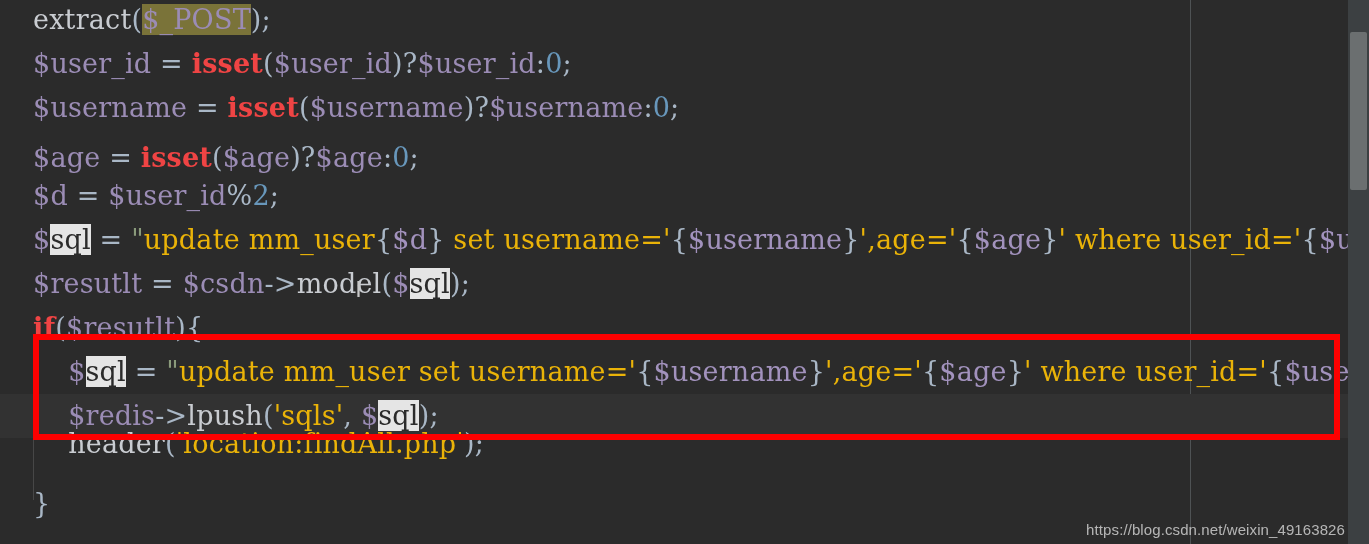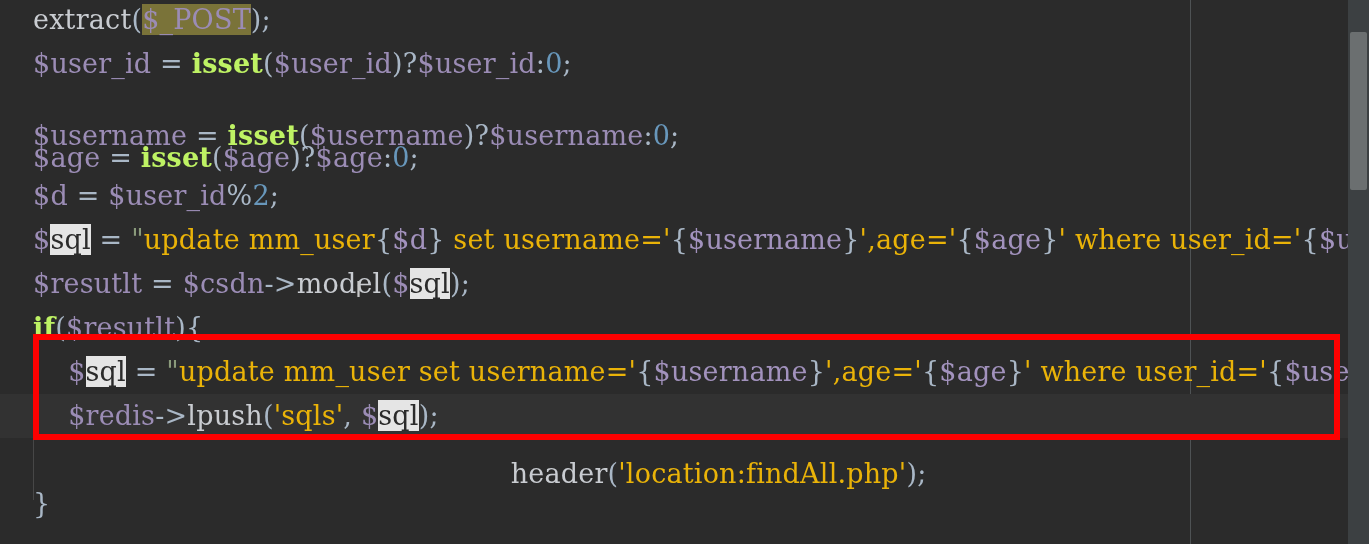--- a/index.html
+++ b/index.html
@@ -36,21 +36,21 @@
     color: #a9b7c6;
   }
   .line .txt { padding-left: 33px; display: inline-block; }
 
   
   .line.current { background: #323232; }
 
   
   .var     { color: #9b8cb5; }
   .varlt   { color: #a292bd; }
-  .kw      { color: #bef264; font-weight: bold; }
+  .kw      { color: #ef4444; font-weight: bold; }
   .fn      { color: #c9ccd1; }
   .plain   { color: #bcbdc0; }
   .str     { color: #eab308; }
   .strq    { color: #8a9a7b; }
   .num     { color: #6897bb; }
   .punct   { color: #a9b7c6; }
   .op      { color: #a9b7c6; }
 
   
   .hl-sql {
@@ -138,36 +138,37 @@
 </head>
 <body>
 
 <div id="root">
 
   <div id="margin-guide"></div>
 
   <div id="code">
       <div class="line" style="top: -2px;"><span class="txt"><span class="fn">extract</span><span class="punct">(</span><span class="var hl-post">$_POST</span><span class="punct">)</span><span class="punct">;</span></span></div>
       <div class="line" style="top: 42px;"><span class="txt"><span class="var">$user_id</span><span class="op"> = </span><span class="kw">isset</span><span class="punct">(</span><span class="var">$user_id</span><span class="punct">)?</span><span class="var">$user_id</span><span class="punct">:</span><span class="num">0</span><span class="punct">;</span></span></div>
-      <div class="line" style="top: 86px; margin-top: 28px;"><span class="txt"><span class="var">$username</span><span class="op"> = </span><span class="kw">isset</span><span class="punct">(</span><span class="var">$username</span><span class="punct">)?</span><span class="var">$username</span><span class="punct">:</span><span class="num">0</span><span class="punct">;</span></span></div>
+      <div class="line" style="top: 86px;"><span class="txt"><span class="var">$username</span><span class="op"> = </span><span class="kw">isset</span><span class="punct">(</span><span class="var">$username</span><span class="punct">)?</span><span class="var">$username</span><span class="punct">:</span><span class="num">0</span><span class="punct">;</span></span></div>
       <div class="line" style="top: 136px;"><span class="txt"><span class="var">$age</span><span class="op"> = </span><span class="kw">isset</span><span class="punct">(</span><span class="var">$age</span><span class="punct">)?</span><span class="var">$age</span><span class="punct">:</span><span class="num">0</span><span class="punct">;</span></span></div>
       <div class="line" style="top: 174px;"><span class="txt"><span class="var">$d</span><span class="op"> = </span><span class="var">$user_id</span><span class="punct">%</span><span class="num">2</span><span class="punct">;</span></span></div>
       <div class="line" style="top: 218px;"><span class="txt"><span class="var">$</span><span class="hl-sql">sql</span><span class="op"> = </span><span class="strq">"</span><span class="str">update mm_user</span><span class="punct">{</span><span class="varlt">$d</span><span class="punct">}</span><span class="str"> set username='</span><span class="punct">{</span><span class="varlt">$username</span><span class="punct">}</span><span class="str">',age='</span><span class="punct">{</span><span class="varlt">$age</span><span class="punct">}</span><span class="str">' where user_id='</span><span class="punct">{</span><span class="varlt">$use</span></span></div>
       <div class="line" style="top: 262px;"><span class="txt"><span class="var">$resutlt</span><span class="op"> = </span><span class="var">$csdn</span><span class="op">-&gt;</span><span class="fn">model</span><span class="punct">(</span><span class="var">$</span><span class="hl-sql">sql</span><span class="punct">)</span><span class="punct">;</span></span></div>
       <div class="line" style="top: 306px;"><span class="txt"><span class="kw">if</span><span class="punct">(</span><span class="var">$resutlt</span><span class="punct">)</span><span class="punct">{</span></span></div>
       <div class="line" style="top: 350px;"><span class="txt"><span class="plain">    </span><span class="var">$</span><span class="hl-sql">sql</span><span class="op"> = </span><span class="strq">"</span><span class="str">update mm_user set username='</span><span class="punct">{</span><span class="varlt">$username</span><span class="punct">}</span><span class="str">',age='</span><span class="punct">{</span><span class="varlt">$age</span><span class="punct">}</span><span class="str">' where user_id='</span><span class="punct">{</span><span class="varlt">$use</span></span></div>
       <div class="line current" style="top: 394px;"><span class="txt"><span class="plain">    </span><span class="var">$redis</span><span class="op">-&gt;</span><span class="fn">lpush</span><span class="punct">(</span><span class="str">'sqls'</span><span class="punct">, </span><span class="var">$</span><span class="hl-sql">sql</span><span class="punct">)</span><span class="punct">;</span></span></div>
-      <div class="line" style="top: 452px; text-align: center;"><span class="txt"><span class="plain">    </span><span class="fn">header</span><span class="punct">(</span><span class="str">'location:findAll.php'</span><span class="punct">)</span><span class="punct">;</span></span></div>
+      <div class="line" style="top: 422px;"><span class="txt"><span class="plain">    </span><span class="fn">header</span><span class="punct">(</span><span class="str">'location:findAll.php'</span><span class="punct">)</span><span class="punct">;</span></span></div>
       <div class="line" style="top: 482px;"><span class="txt"><span class="punct">}</span></span></div>
     </div>
 
   <div class="indent-guide" style="left:33px; top:440px; height:60px;"></div>
 
   <div id="red-box"></div>
 
   <div id="text-caret">I</div>
 
   <div id="scroll-track">
     <div id="scroll-thumb"></div>
   </div>
 
+  <div id="watermark">https://blog.csdn.net/weixin_49163826</div>
 
 </div>
 
 </body></html>

